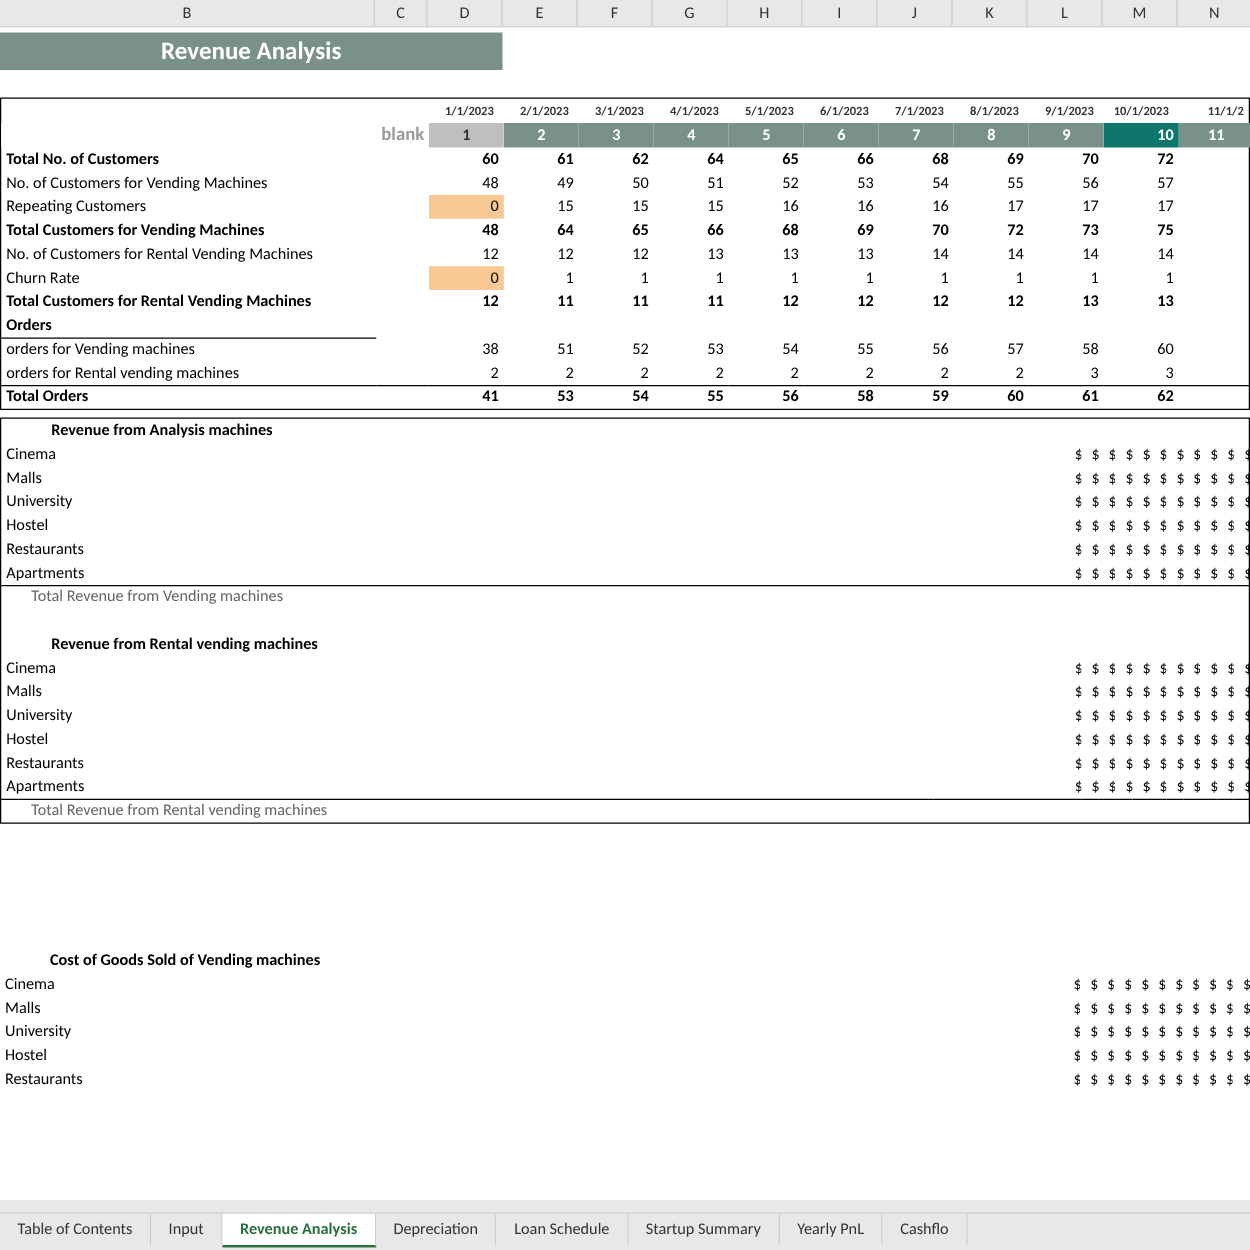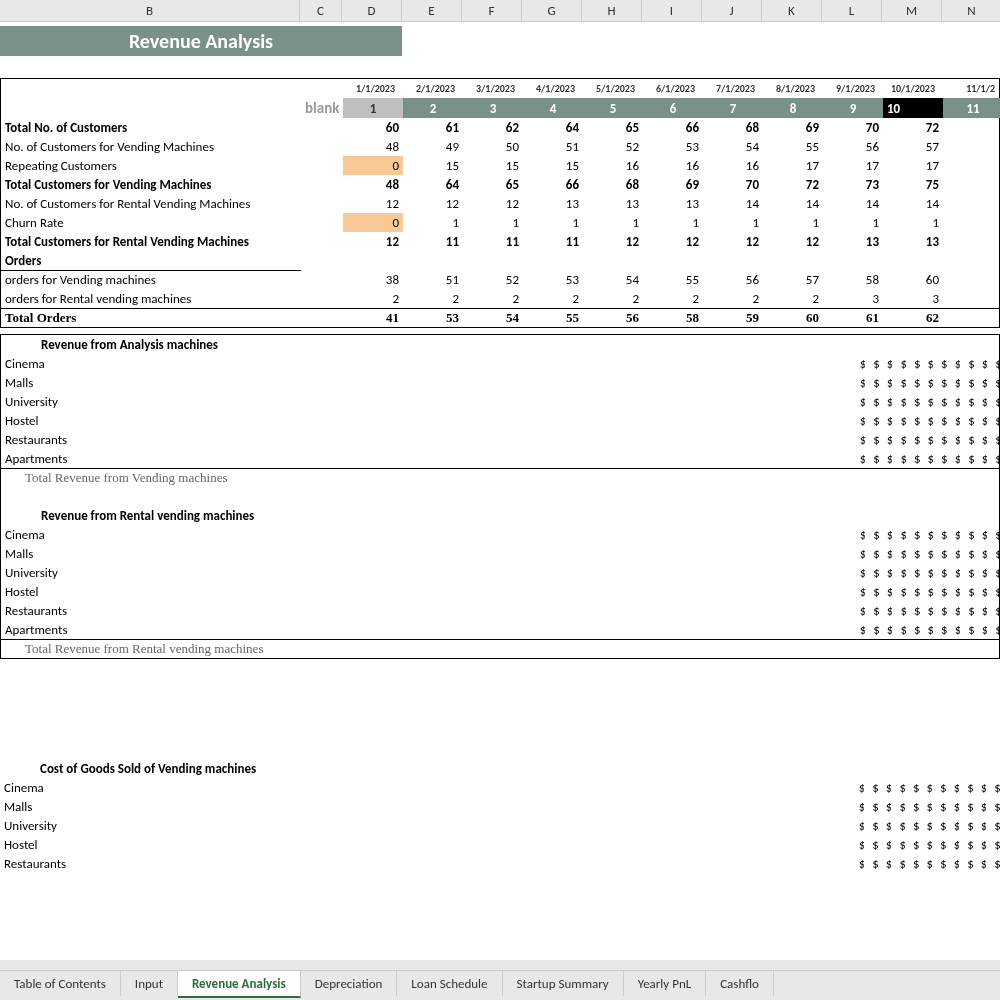--- a/index.html
+++ b/index.html
@@ -62,21 +62,21 @@
   .num-col { width: 60px; text-align: right; }
   .date-sup td { color: #333; font-weight: bold; text-align: right; font-size: 10px; padding-right: 8px; }
   .date-sup td.label-col, .date-sup td.blank-col { color: #999; }
   .period-row td { background: #7a9187; color: #fff; font-weight: bold; text-align: center; }
   .period-row td.label-col { background: #fff; color: #999; text-align: right; }
   .period-row td.blank-col { background: #bfbfbf; color: #333; }
   .bold td { font-weight: bold; }
   .orange-cell { background: #f8c895 !important; }
   .section-head { font-weight: bold; }
   .under-label-only td.label-col { border-bottom: 1px solid #000; margin-left: 36px; }
-  .top-border td { border-top: 1px solid #000; font-family: Liberation Serif, serif; }
+  .top-border td { border-top: 1px solid #000; }
   .dollar-cell { display: flex; justify-content: space-between; padding: 0 4px; }
   .grey-row td { color: #666; padding-left: 24px; }
   .indent { padding-left: 40px; }
   .tabs {
     position: absolute;
     bottom: 0;
     left: 0;
     width: 1000px;
     height: 30px;
     background: #e8e8e8;
@@ -149,21 +149,21 @@
             <td class="blank-col" style="background:#fff;color:#999;text-align:right">blank</td>
             <td class="num-col" style="background:#bfbfbf;color:#333;font-weight:bold;text-align:center">1</td>
             <td class="num-col" style="background:#7a9187;color:#fff;font-weight:bold;text-align:center">2</td>
             <td class="num-col" style="background:#7a9187;color:#fff;font-weight:bold;text-align:center">3</td>
             <td class="num-col" style="background:#7a9187;color:#fff;font-weight:bold;text-align:center">4</td>
             <td class="num-col" style="background:#7a9187;color:#fff;font-weight:bold;text-align:center">5</td>
             <td class="num-col" style="background:#7a9187;color:#fff;font-weight:bold;text-align:center">6</td>
             <td class="num-col" style="background:#7a9187;color:#fff;font-weight:bold;text-align:center">7</td>
             <td class="num-col" style="background:#7a9187;color:#fff;font-weight:bold;text-align:center">8</td>
             <td class="num-col" style="background:#7a9187;color:#fff;font-weight:bold;text-align:center">9</td>
-            <td class="num-col" style="background:#000000;color:#fff;font-weight:bold;text-align:left">10</td>
+            <td class="num-col" style="background:#0f766e;color:#fff;font-weight:bold;text-align:right">10</td>
             <td class="num-col" style="background:#7a9187;color:#fff;font-weight:bold;text-align:center">11</td>
           </tr>
     </tbody>
         <tbody id="customers-body">
           <tr class="bold">
             <td class="label-col">Total No. of Customers</td>
             <td class="blank-col"></td>
             <td class="num-col">60</td>
             <td class="num-col">61</td>
             <td class="num-col">62</td>

